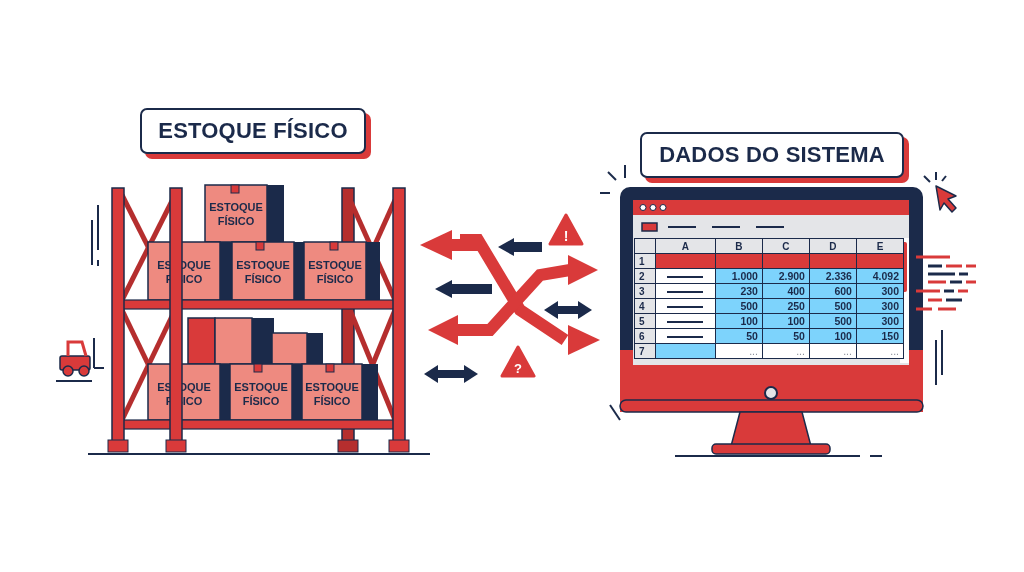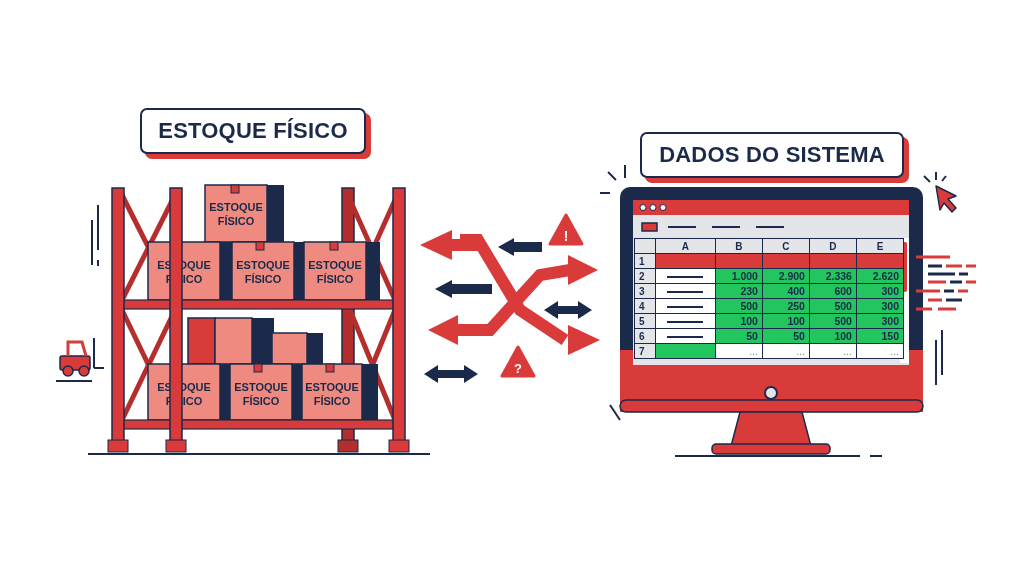--- a/index.html
+++ b/index.html
@@ -4,21 +4,21 @@
 <style>
   html,body{margin:0;padding:0;background:#ffffff;}
   body{width:1024px;height:572px;position:relative;overflow:hidden;font-family:"Liberation Sans",sans-serif;}
   .abs{position:absolute;}
   .label-box{position:absolute;background:#fff;border:2.5px solid #1b2a4a;border-radius:7px;box-shadow:5px 5px 0 #d93a3a;display:flex;align-items:center;justify-content:center;font-weight:700;color:#1b2a4a;font-size:22px;letter-spacing:0.2px;}
   svg text{font-family:"Liberation Sans",sans-serif;}
   .sheet{position:absolute;left:634px;top:216px;width:270px;border-collapse:collapse;font-size:10.5px;font-weight:700;color:#1b2a4a;}
   .sheet td,.sheet th{border:1.5px solid #1b2a4a;height:14px;padding:0 4px;}
   .sheet th{background:#e4e5e8;font-size:10px;text-align:center;}
   .sheet td.rn{background:#e4e5e8;width:12px;text-align:left;font-size:10px;}
-  .sheet td.num{text-align:right;background:#22c55e;}
+  .sheet td.num{text-align:right;background:#7dd3fc;}
   .sheet td.txt{background:#fff;text-align:center;}
   .sheet td.txt span{display:inline-block;width:36px;height:2px;background:#1b2a4a;vertical-align:middle;}
   .sheet tr.hdr td.c{background:#d93a3a;}
   .sheet td.dots{text-align:right;color:#8a8f99;font-weight:400;background:#fff;}
 </style>
 </head>
 <body>
 
 <div class="label-box" style="left:140px;top:108px;width:222px;height:42px;">ESTOQUE FÍSICO</div>
 <div class="label-box" style="left:640px;top:108px;width:260px;height:42px;margin-top:24px;">DADOS DO SISTEMA</div>
@@ -227,21 +227,21 @@
         <td class="c"></td>
         <td class="c"></td>
         <td class="c"></td>
     </tr>
     <tr>
       <td class="rn">2</td>
       <td class="txt"><span></span></td>
       <td class="num">1.000</td>
       <td class="num">2.900</td>
       <td class="num">2.336</td>
-      <td class="num">2.620</td>
+      <td class="num">4.092</td>
     </tr>
     <tr>
       <td class="rn">3</td>
       <td class="txt"><span></span></td>
       <td class="num">230</td>
       <td class="num">400</td>
       <td class="num">600</td>
       <td class="num">300</td>
     </tr>
     <tr>

